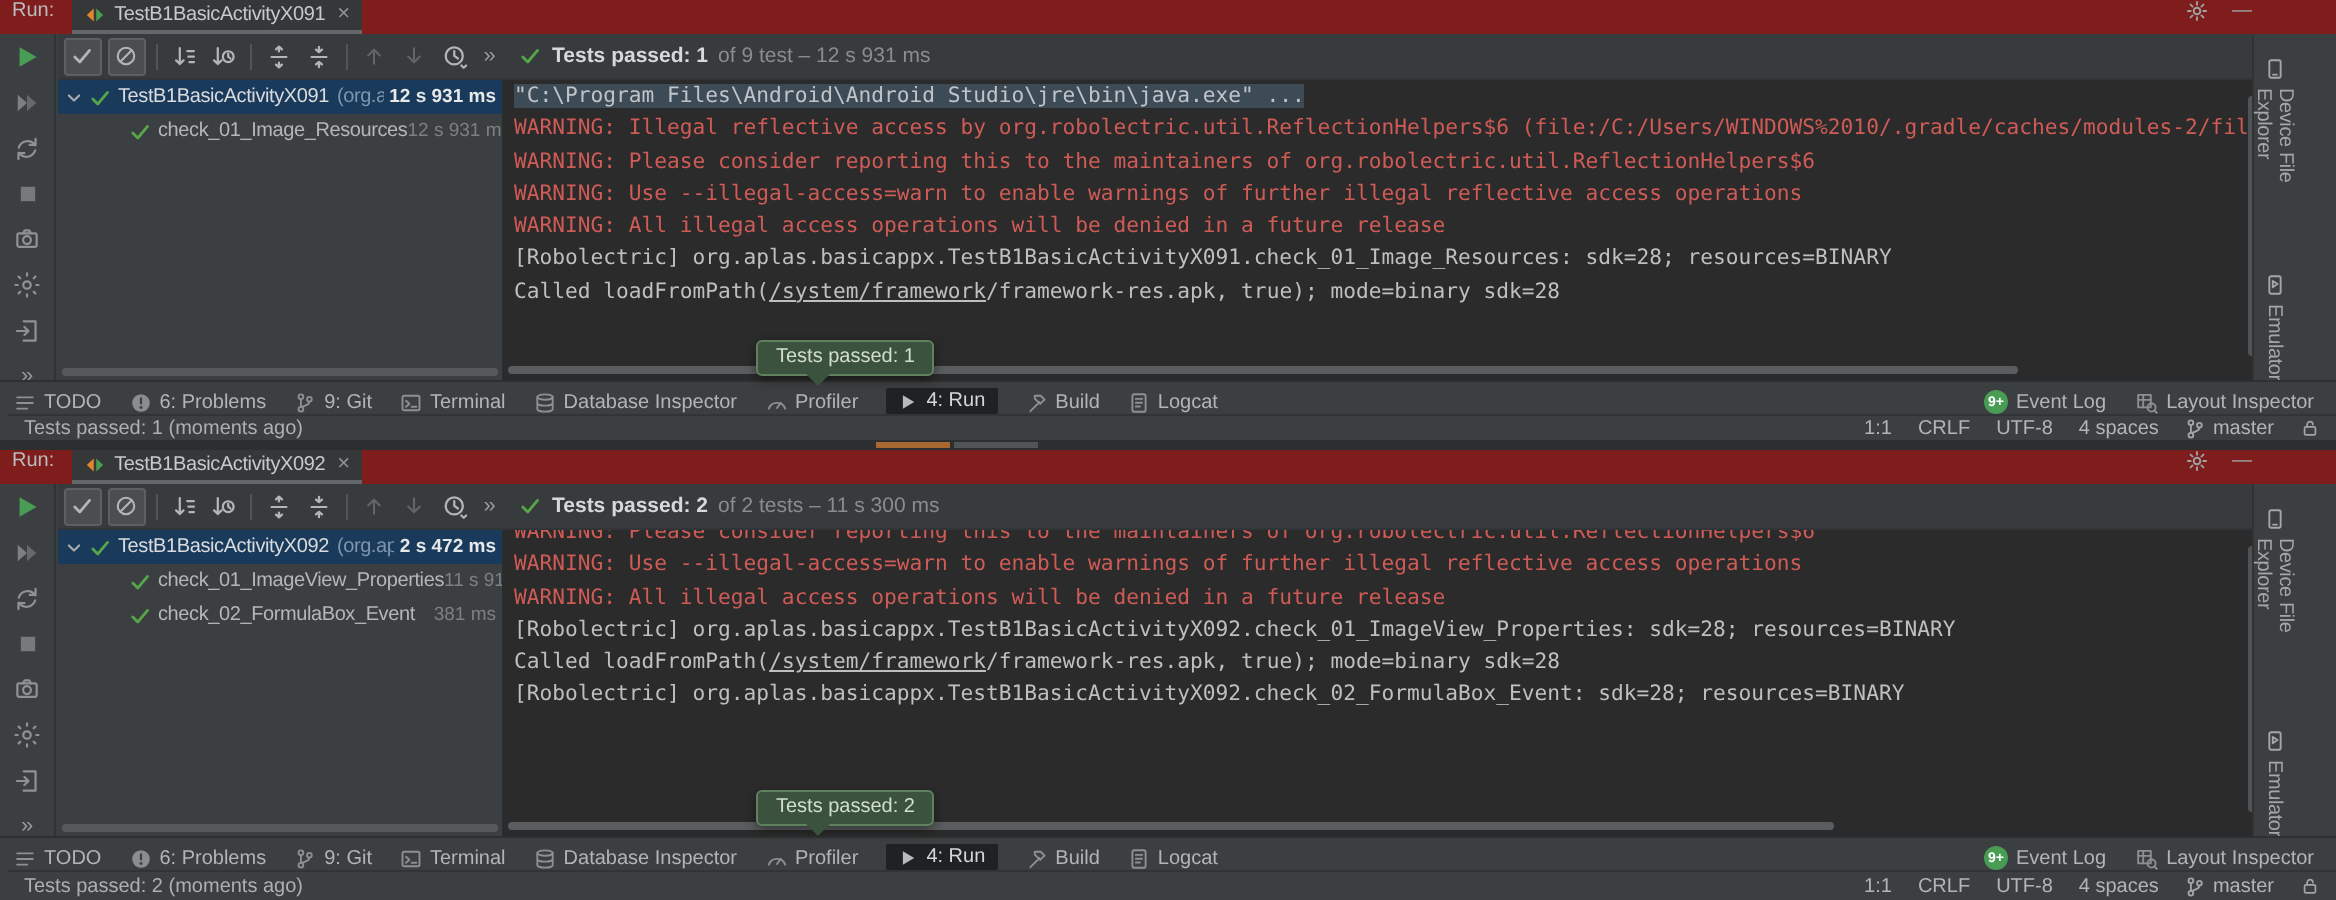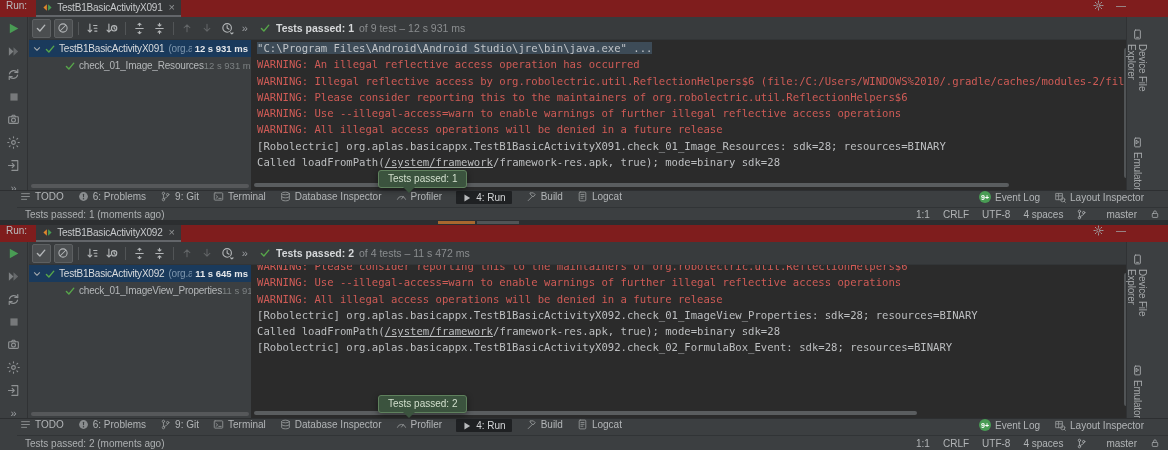--- a/index.html
+++ b/index.html
@@ -64,35 +64,35 @@
   .gic{display:flex;color:#999c9e}
   .gic.dim{color:#707375}
   
   .stripe{position:absolute;right:0;top:0;bottom:0;width:21px;border-left:1px solid #303234;box-sizing:border-box;display:flex;flex-direction:column;align-items:center;background:#3c3f41}
   .stripe-item{writing-mode:vertical-rl;display:flex;align-items:center;gap:4px;color:#a4a7a9;font-size:10px;letter-spacing:-0.2px}
   .si1{margin-top:12px}.si2{margin-top:20px}
   
   .tooltip{position:absolute;left:378px;top:170px;background:#3b533e;border:1px solid #5f815d;border-radius:3px;color:#d2dfcd;font-size:10px;padding:2px 9px 3px;z-index:9;box-shadow:0 2px 6px rgba(0,0,0,.45);white-space:nowrap}
   .tarrow{position:absolute;left:24px;bottom:-6px;width:0;height:0;border:6px solid transparent;border-top:6px solid #3b533e;border-bottom:0}
   
-  .sbar{position:absolute;left:0;right:0;display:flex;align-items:flex-start;font-size:10px;color:#b2b5b7;padding:0 20px;box-sizing:border-box;background:#3c3f41;border-top:1px solid #2d2f31;gap:14px;white-space:nowrap}
+  .sbar{position:absolute;left:0;right:0;display:flex;align-items:flex-end;font-size:10px;color:#b2b5b7;padding:0 7px;box-sizing:border-box;background:#3c3f41;border-top:1px solid #2d2f31;gap:14px;white-space:nowrap}
   #p0 .sbar{top:190px;height:17px}
   #p1 .sbar{top:193px;height:17px}
   .sbi{display:flex;align-items:center;gap:4px}
   .sic2{display:flex;color:#8d9092}
   .sbi.act{background:#1f2123;padding:1px 6px;border-radius:1px;color:#d4d6d8}
   .sbright{margin-left:auto;display:flex;gap:15px;margin-right:4px}
   .evt{display:inline-flex;width:12px;height:12px;border-radius:50%;background:#499c54;color:#fff;font-size:7px;font-weight:bold;align-items:center;justify-content:center}
   
-  .msgrow{position:absolute;left:17px;right:0;display:flex;align-items:center;font-size:10px;color:#adb0b2;padding:0 8px;box-sizing:border-box;background:#3c3f41;border-top:1px solid #313436}
+  .msgrow{position:absolute;left:4px;right:0;display:flex;align-items:center;font-size:10px;color:#adb0b2;padding:0 8px;box-sizing:border-box;background:#3c3f41;border-top:1px solid #313436}
   #p0 .msgrow{top:207px;height:13px}
   #p1 .msgrow{top:210px;height:15px}
   .mright{margin-left:auto;display:flex;align-items:center;gap:13px;color:#b2b5b7}
   .mic{display:flex;color:#a2a5a7}
-  .br{display:flex;align-items:center;gap:19px}
+  .br{display:flex;align-items:center;gap:3px}
   
   .bstrip{position:absolute;left:0;right:0;top:220px;height:5px;background:#2c2e30}
   .bseg1{position:absolute;left:438px;width:37px;top:1px;height:3px;background:#a8682f}
   .bseg2{position:absolute;left:477px;width:42px;top:1px;height:3px;background:#515456}
   svg{display:block}
 </style>
 </head>
 <body>
 
 <div class="panel" id="p0">
@@ -254,21 +254,20 @@
                 <path d="M2.8 7.6l2.9 2.9 5.7-6.8"></path>
               </svg>
             </span>
           <span class="tname2">check_01_Image_Resources</span>
           <span class="ttime">12 s 931 ms</span>
         </div>
         <div class="treehs"></div>
       </div>
       <div class="console">
         <div class="cline"><span class="cs" data-s="sel">"C:\Program Files\Android\Android Studio\jre\bin\java.exe" ...</span></div>
-        <div class="cline"><span class="cs" data-s="red">WARNING: An illegal reflective access operation has occurred</span></div>
         <div class="cline"><span class="cs" data-s="red">WARNING: Illegal reflective access by org.robolectric.util.ReflectionHelpers$6 (file:/C:/Users/WINDOWS%2010/.gradle/caches/modules-2/files-2.</span></div>
         <div class="cline"><span class="cs" data-s="red">WARNING: Please consider reporting this to the maintainers of org.robolectric.util.ReflectionHelpers$6</span></div>
         <div class="cline"><span class="cs" data-s="red">WARNING: Use --illegal-access=warn to enable warnings of further illegal reflective access operations</span></div>
         <div class="cline"><span class="cs" data-s="red">WARNING: All illegal access operations will be denied in a future release</span></div>
         <div class="cline"><span class="cs" data-s="plain">[Robolectric] org.aplas.basicappx.TestB1BasicActivityX091.check_01_Image_Resources: sdk=28; resources=BINARY</span></div>
         <div class="cline"><span class="cs" data-s="plain">Called loadFromPath(</span><span class="cs" data-s="link">/system/framework</span><span class="cs" data-s="plain">/framework-res.apk, true); mode=binary sdk=28</span></div>
         <div class="conshs" style="width:755px"></div>
         <div class="vscroll"></div>
       </div>
       <div class="gutter">
@@ -593,47 +592,56 @@
             </span>
           <span class="tico more2">»</span>
         </div>
         <div class="summary">
           <span class="sumch">
               <svg viewBox="0 0 14 14" width="12" height="12" fill="none" stroke="currentColor" stroke-width="1.6" stroke-linecap="round" stroke-linejoin="round">
                 <path d="M2.8 7.6l2.9 2.9 5.7-6.8"></path>
               </svg>
             </span>
           <span class="sumb">Tests passed: 2</span>
-          <span class="sumd">of 4 tests – 11 s 472 ms</span>
+          <span class="sumd">of 2 tests – 11 s 300 ms</span>
         </div>
       </div>
       <div class="tree">
         <div class="trow sel">
           <span class="chv">
               <svg viewBox="0 0 14 14" width="10" height="10" fill="none" stroke="currentColor" stroke-width="1.5" stroke-linecap="round" stroke-linejoin="round">
                 <path d="M3.4 5.2L7 8.8l3.6-3.6"></path>
               </svg>
             </span>
           <span class="tchk">
               <svg viewBox="0 0 14 14" width="12" height="12" fill="none" stroke="currentColor" stroke-width="1.6" stroke-linecap="round" stroke-linejoin="round">
                 <path d="M2.8 7.6l2.9 2.9 5.7-6.8"></path>
               </svg>
             </span>
           <span class="tname">TestB1BasicActivityX092</span>
           <span class="tpkg">(org.aplas.b</span>
-          <span class="ttime">11 s 645 ms</span>
+          <span class="ttime">2 s 472 ms</span>
         </div>
         <div class="trow child">
           <span class="tchk">
               <svg viewBox="0 0 14 14" width="12" height="12" fill="none" stroke="currentColor" stroke-width="1.6" stroke-linecap="round" stroke-linejoin="round">
                 <path d="M2.8 7.6l2.9 2.9 5.7-6.8"></path>
               </svg>
             </span>
           <span class="tname2">check_01_ImageView_Properties</span>
           <span class="ttime">11 s 91 ms</span>
+        </div>
+        <div class="trow child">
+          <span class="tchk">
+              <svg viewBox="0 0 14 14" width="12" height="12" fill="none" stroke="currentColor" stroke-width="1.6" stroke-linecap="round" stroke-linejoin="round">
+                <path d="M2.8 7.6l2.9 2.9 5.7-6.8"></path>
+              </svg>
+            </span>
+          <span class="tname2">check_02_FormulaBox_Event</span>
+          <span class="ttime">381 ms</span>
         </div>
         <div class="treehs"></div>
       </div>
       <div class="console">
         <div class="cline clip"><span class="cs" data-s="red">WARNING: Please consider reporting this to the maintainers of org.robolectric.util.ReflectionHelpers$6</span></div>
         <div class="cline"><span class="cs" data-s="red">WARNING: Use --illegal-access=warn to enable warnings of further illegal reflective access operations</span></div>
         <div class="cline"><span class="cs" data-s="red">WARNING: All illegal access operations will be denied in a future release</span></div>
         <div class="cline"><span class="cs" data-s="plain">[Robolectric] org.aplas.basicappx.TestB1BasicActivityX092.check_01_ImageView_Properties: sdk=28; resources=BINARY</span></div>
         <div class="cline"><span class="cs" data-s="plain">Called loadFromPath(</span><span class="cs" data-s="link">/system/framework</span><span class="cs" data-s="plain">/framework-res.apk, true); mode=binary sdk=28</span></div>
         <div class="cline"><span class="cs" data-s="plain">[Robolectric] org.aplas.basicappx.TestB1BasicActivityX092.check_02_FormulaBox_Event: sdk=28; resources=BINARY</span></div>

